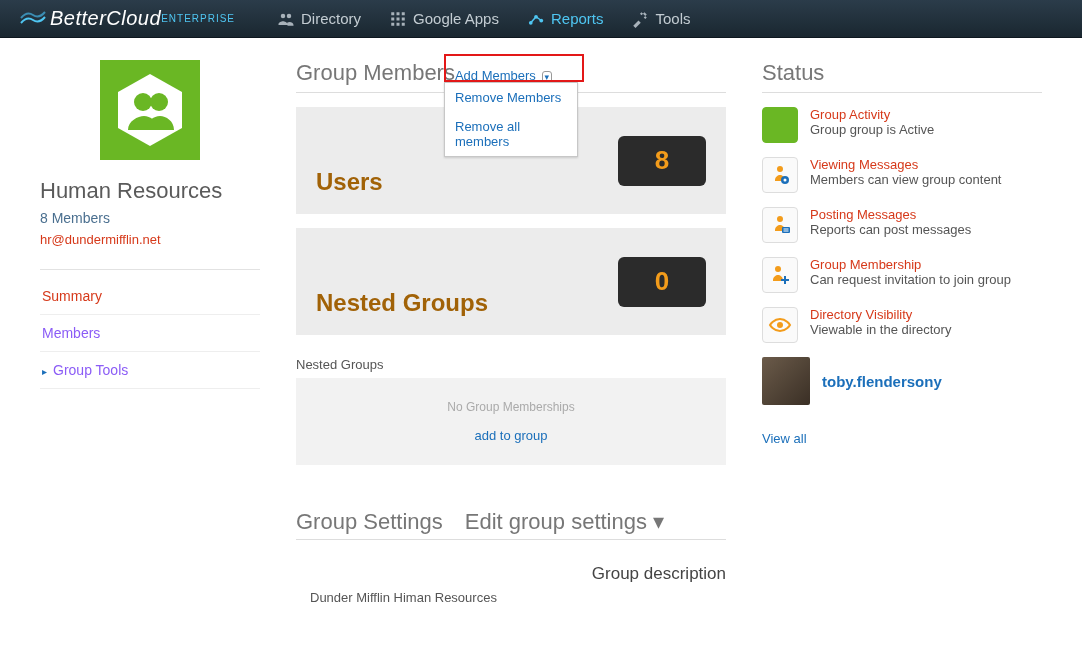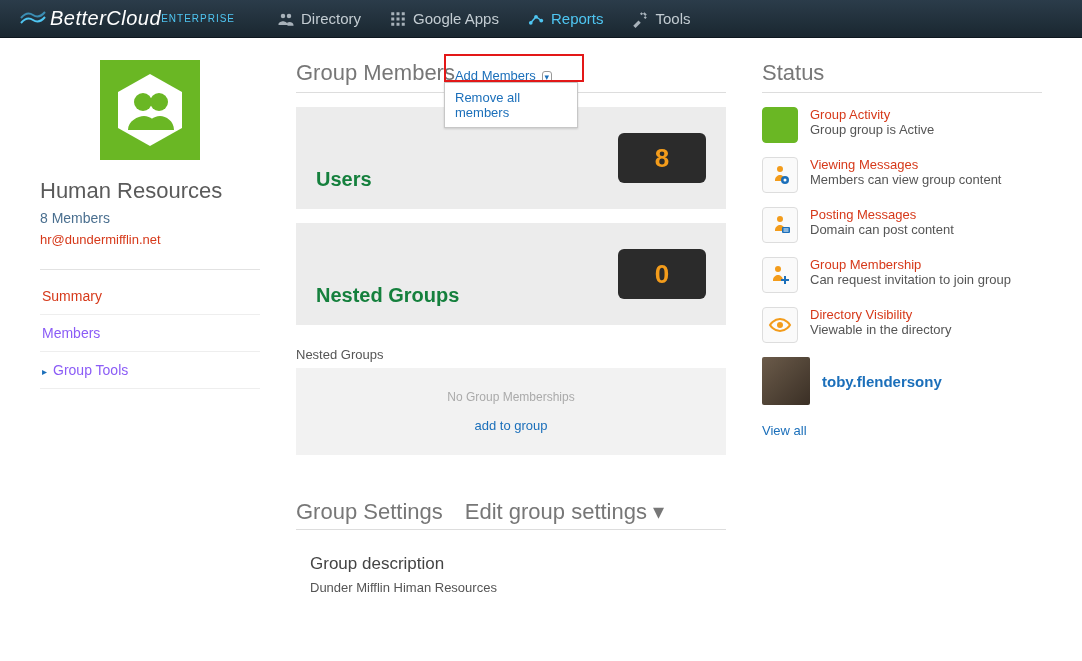--- a/index.html
+++ b/index.html
@@ -25,45 +25,45 @@
   .sidenav .active { color:#d6391a; font-weight:500; }
   .sidenav .link { color:#8b5cf6; }
   .sidenav .gt::before { content:"▸"; color:#1b6fba; font-size:10px; margin-right:6px;}
 
   
   .section-title { font-size:22px; color:#777; margin:0 0 4px 0; font-weight:400; display:flex; align-items:baseline; }
   .section-title .action { font-size:13px; color:#1b6fba; cursor:pointer; }
   .section-title .action .chev { border:1px solid #999; font-size:9px; padding:0 2px; border-radius:3px; margin-left:2px; display:inline-block;}
   .underline { border-bottom:1px solid #ddd; margin-bottom:14px; padding-bottom:2px;}
   .statbox { background:#ececec; padding:18px 20px; display:flex; align-items:center; justify-content:space-between; margin-bottom:14px;}
-  .statbox .label { font-size:20px; font-weight:700; color:#15803d;margin-top:43px; }
+  .statbox .label { font-size:24px; font-weight:700; color:#a16207;margin-top:43px; }
   .statbox .pill { width:88px; height:50px; background:#2b2b2b; border-radius:6px; color:#f39c1b; font-size:26px; font-weight:700; display:flex; align-items:center; justify-content:center;}
   .dropdown { position:absolute; background:#fff; border:1px solid #c7c7c7; box-shadow:0 1px 2px rgba(0,0,0,.15); width:134px; font-size:13px;}
   .dropdown div { padding:7px 10px; color:#1b6fba; cursor:pointer; }
   .redbox { position:absolute; border:2px solid #e31818; }
   .nested-label { font-size:13px; color:#555; margin-top:22px; }
   .nested-box { background:#f2f2f2; margin-top:6px; text-align:center; padding:22px 10px; }
   .nested-box .empty { color:#aaa; font-size:12px; }
   .nested-box .add { color:#1b6fba; font-size:13px; margin-top:14px; cursor:pointer; }
   .settings-title { font-size:22px; color:#777; margin:44px 0 2px 0; display:flex; align-items:baseline; gap:22px; font-weight:400;}
-  .desc-h { font-size:17px; color:#444; margin-top:24px; }
+  .desc-h { font-size:17px; color:#444; margin-top:24px;text-align:right; }
   .desc { font-size:13px; color:#555; margin-top:6px; }
 
   
   .status-item { display:flex; gap:12px; margin-bottom:14px; align-items:flex-start; }
   .sq { width:36px; height:36px; border-radius:4px; border:1px solid #ddd; background:#fafafa; display:flex; align-items:center; justify-content:center; flex-shrink:0;}
   .sq.green { background:#6ab724; border-color:#6ab724;}
   .status-item .t { color:#d6391a; font-size:13px; font-weight:500; }
   .status-item .s { color:#555; font-size:13px; }
   .owners-head { font-size:22px; color:#777; display:flex; align-items:baseline; gap:10px; margin-top:18px; margin-bottom:2px;}
   .owners-head .mg { font-size:12px; color:#1b6fba; cursor:pointer; }
   .owner-row { display:flex; gap:12px; align-items:center; margin-top:12px; }
   .avatar { width:48px; height:48px; background:linear-gradient(135deg,#6b5b4a,#3a2f25); border-radius:2px; flex-shrink:0;}
   .owner-name { color:#1b6fba; font-size:15px; font-weight:700; }
-  .viewall { color:#1b6fba; font-size:13px; margin-top:18px; cursor:pointer; }
+  .viewall { color:#1b6fba; font-size:13px; margin-top:26px; cursor:pointer; }
 </style>
 </head>
 <body>
 
 <div class="topnav">
   <div class="brand">
     <svg width="26" height="18" viewBox="0 0 26 18" style="margin-right:4px">
         <path d="M1 13 Q7 6 13 10 Q19 14 25 7" stroke="#4fc6f2" stroke-width="2" fill="none"></path>
         <path d="M1 8 Q7 1 13 5 Q19 9 25 2" stroke="#3b8db3" stroke-width="2" fill="none"></path>
       </svg>
@@ -130,20 +130,21 @@
         <span class="action">
           <span>Add Members</span>
           <span class="chev">▾</span>
         </span>
       </div>
     </div>
 
     <div class="redbox" style="left:148px; top:-6px; width:140px; height:28px;"></div>
 
     <div class="dropdown" style="left:148px; top:22px;">
+      <div>Remove Members</div>
       <div>Remove all members</div>
     </div>
 
     <div class="statbox" style="margin-top:8px;">
       <span class="label">Users</span>
       <span class="pill">8</span>
     </div>
     <div class="statbox">
       <span class="label">Nested Groups</span>
       <span class="pill">0</span>
@@ -201,21 +202,21 @@
       <div class="sq">
           <svg width="24" height="24" viewBox="0 0 24 24">
             <path fill="#f39c1b" d="M12 3a3 3 0 110 6 3 3 0 010-6zm-5 14c0-3 3-5 5-5s5 2 5 5v1H7z"></path>
             <rect x="14" y="14" width="8" height="6" rx="1" fill="#1b6fba"></rect>
             <rect x="15.5" y="15.5" width="5" height="1" fill="#fff"></rect>
             <rect x="15.5" y="17.5" width="5" height="1" fill="#fff"></rect>
           </svg>
         </div>
       <div>
           <div class="t">Posting Messages</div>
-          <div class="s">Domain can post content</div>
+          <div class="s">Reports can post messages</div>
         </div>
     </div>
     <div class="status-item">
       <div class="sq">
           <svg width="24" height="24" viewBox="0 0 24 24">
             <path fill="#f39c1b" d="M10 3a3 3 0 110 6 3 3 0 010-6zm-5 14c0-3 3-5 5-5s5 2 5 5v1H5z"></path>
             <path fill="#1b6fba" d="M18 13v3h3v2h-3v3h-2v-3h-3v-2h3v-3z"></path>
           </svg>
         </div>
       <div>

